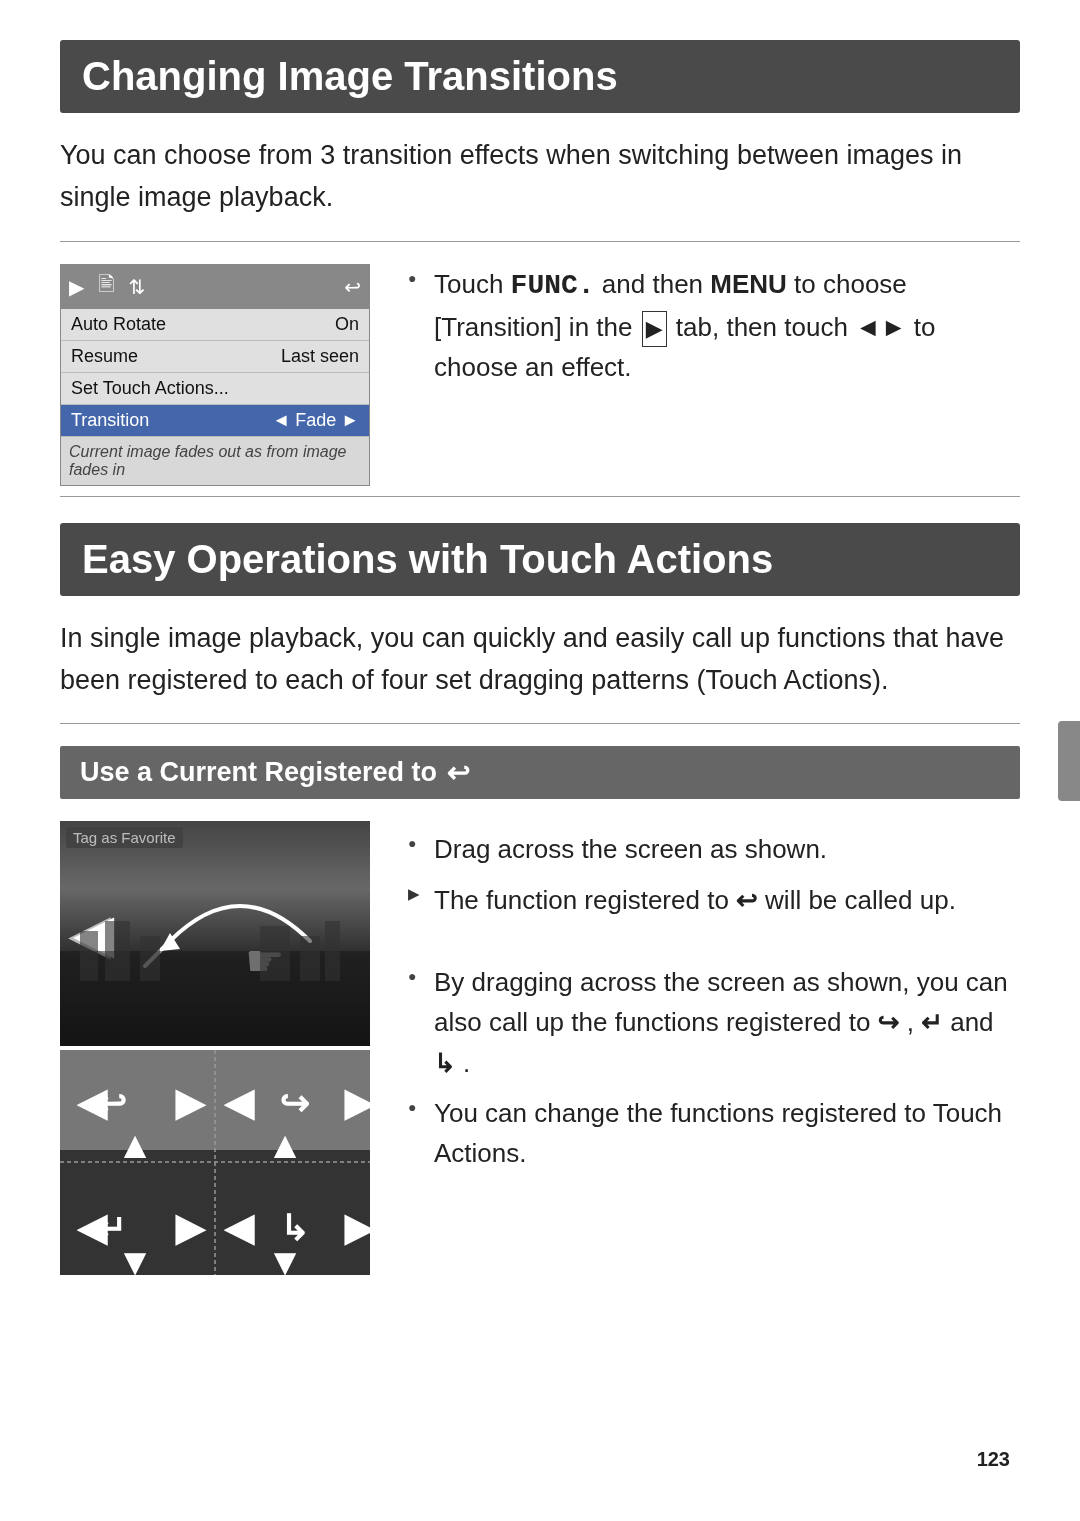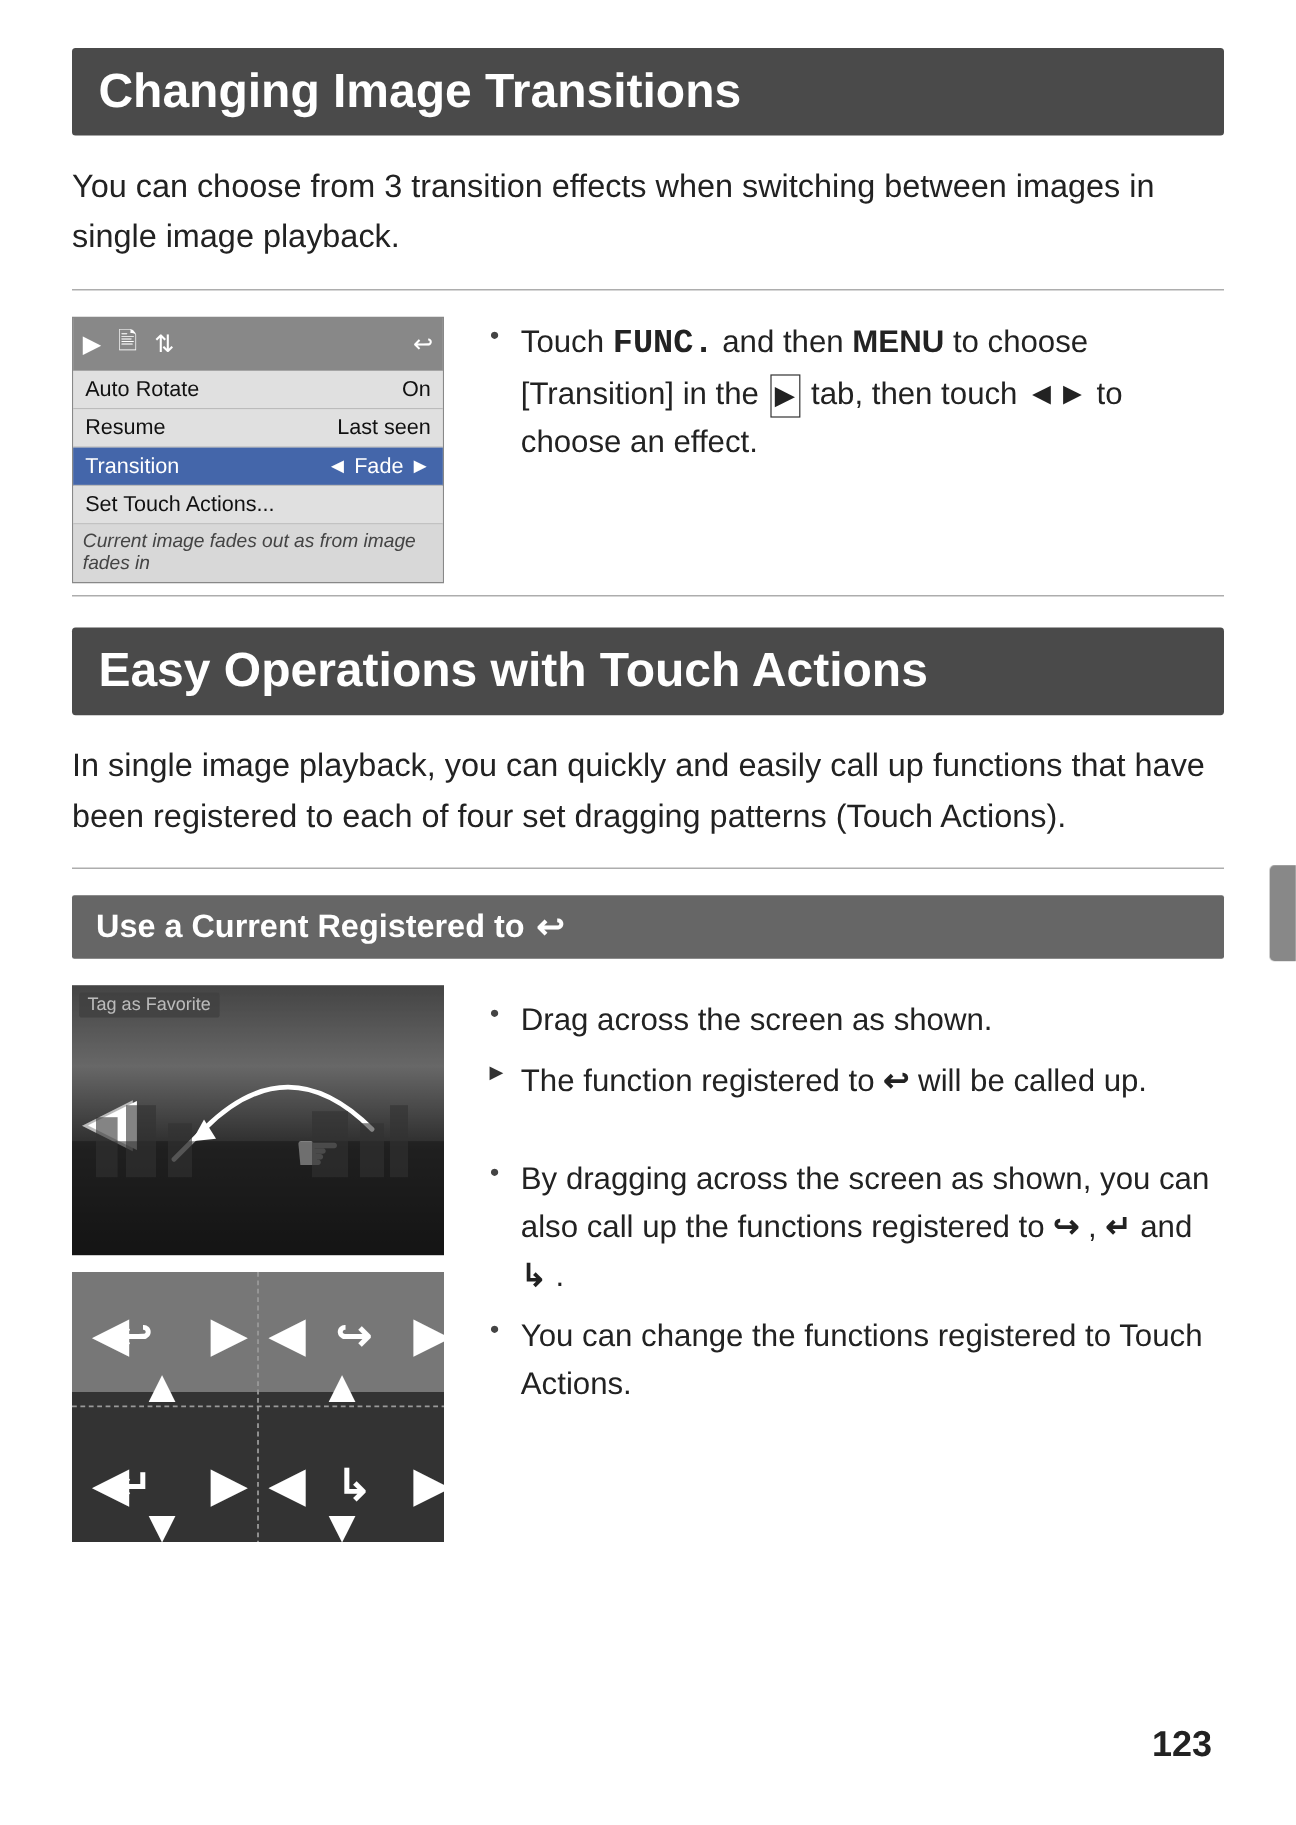--- a/index.html
+++ b/index.html
@@ -163,21 +163,21 @@
       display: flex;
       gap: 36px;
       margin-bottom: 30px;
     }
 
     .touch-images {
       flex: 0 0 auto;
       width: 310px;
       display: flex;
       flex-direction: column;
-      gap: 14px;
+      gap: 4px;
     }
 
     .touch-right {
       flex: 1;
       padding-top: 8px;
     }
 
     
     .img-mockup {
       width: 310px;
@@ -248,21 +248,21 @@
       border: 1.5px solid #333;
       padding: 0 3px;
       margin: 0 2px;
     }
 
     
     .page-number {
       position: absolute;
       bottom: 50px;
       right: 70px;
-      font-size: 30px;
+      font-size: 20px;
       font-weight: bold;
       color: #222;
     }
 
     
     .right-tab {
       position: fixed;
       right: 0;
       top: 50%;
       transform: translateY(-50%);
@@ -299,26 +299,26 @@
         <span class="back-icon">↩</span>
       </div>
       <div class="cam-menu-row">
         <span>Auto Rotate</span>
         <span>On</span>
       </div>
       <div class="cam-menu-row">
         <span>Resume</span>
         <span>Last seen</span>
       </div>
+      <div class="cam-menu-row">
+        <span>Set Touch Actions...</span>
+      </div>
       <div class="cam-menu-row highlighted">
         <span>Transition</span>
         <span>◄ Fade ►</span>
-      </div>
-      <div class="cam-menu-row">
-        <span>Set Touch Actions...</span>
       </div>
       <div class="cam-menu-footer">Current image fades out as from image fades in</div>
     </div>
   </div>
 
   <div class="transition-right">
     <ul class="bullet-list">
       <li>
         <span>
           Touch <span class="func-name">FUNC.</span> and then <span class="menu-name">MENU</span> to choose [Transition] in the <span class="inline-icon">▶</span> tab, then touch <span class="special-char">◄►</span> to choose an effect.

